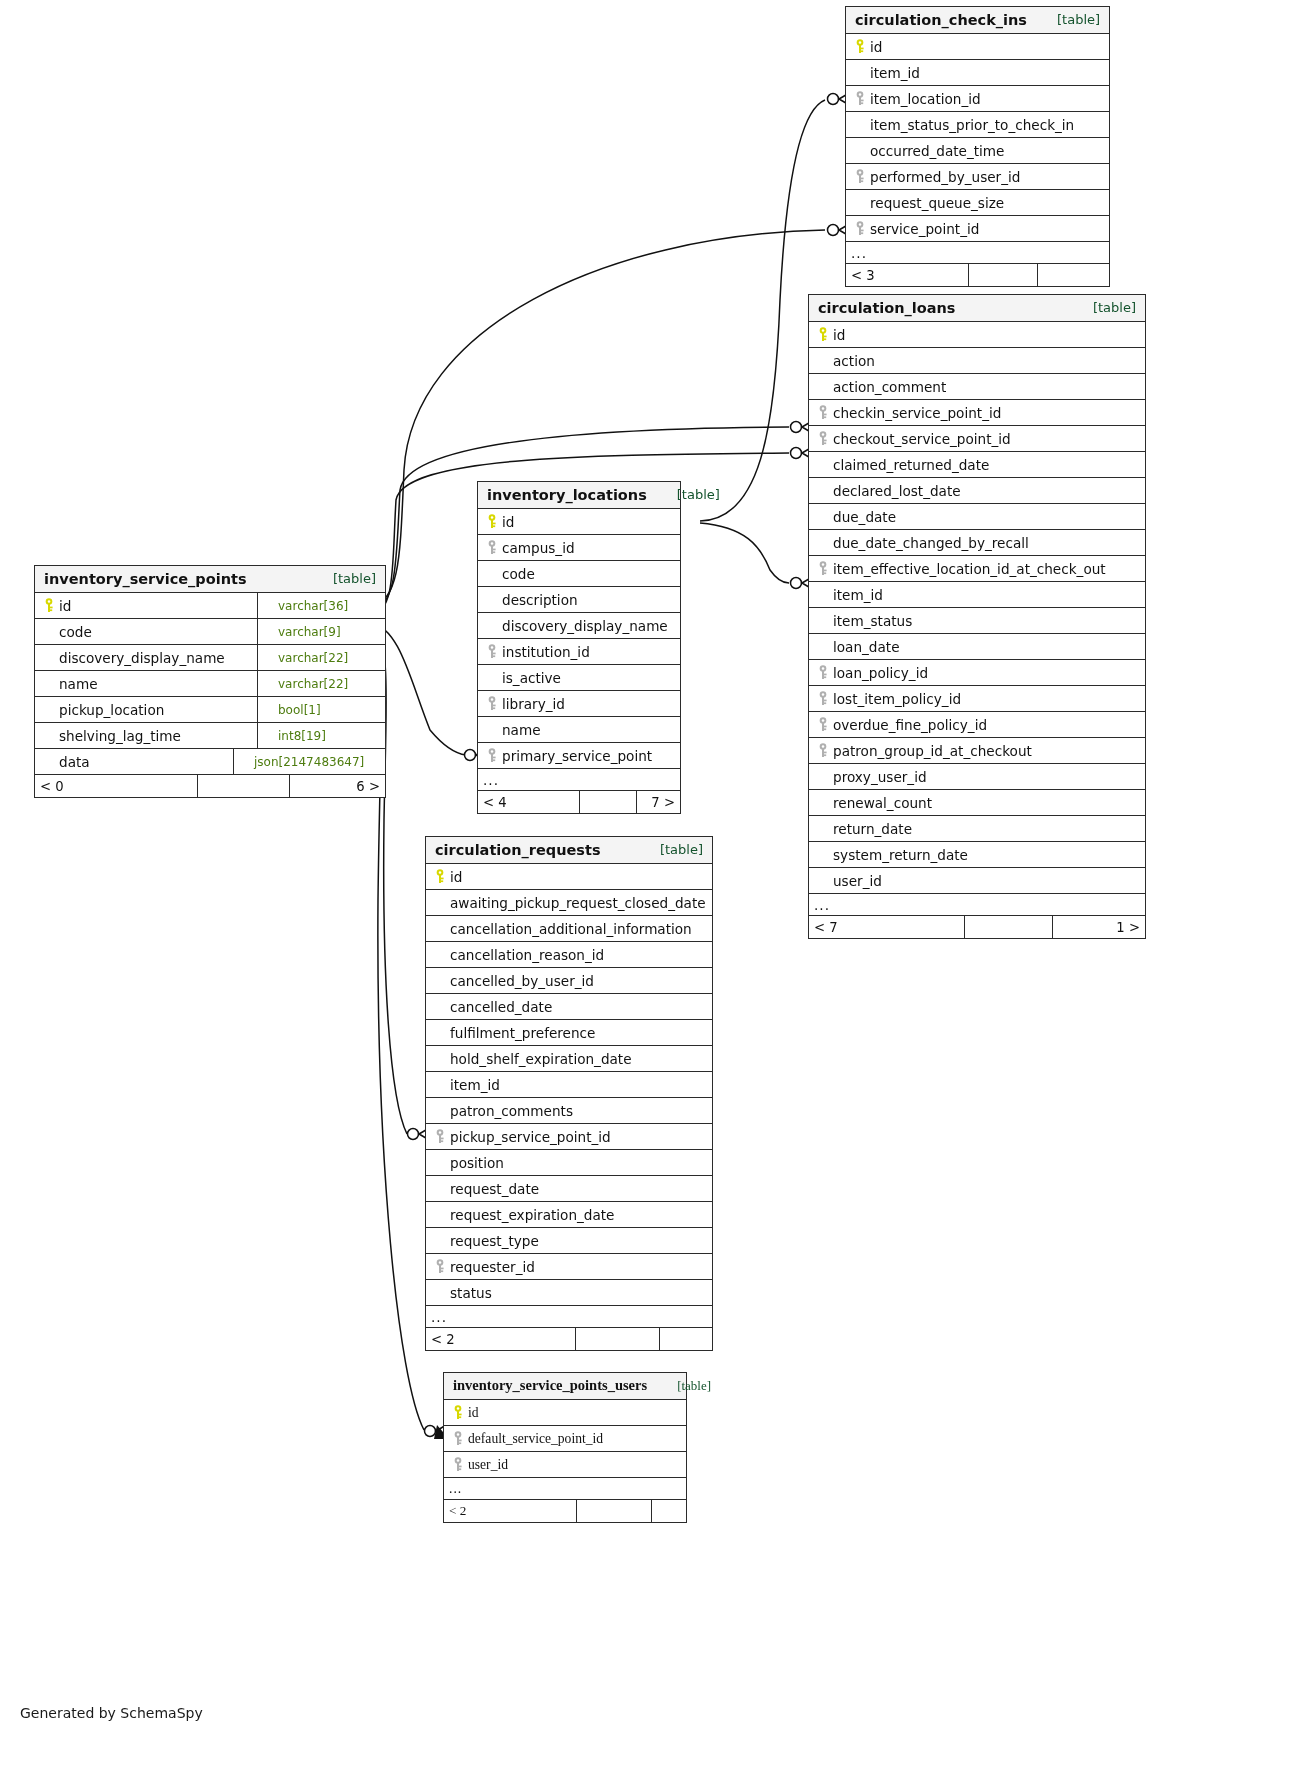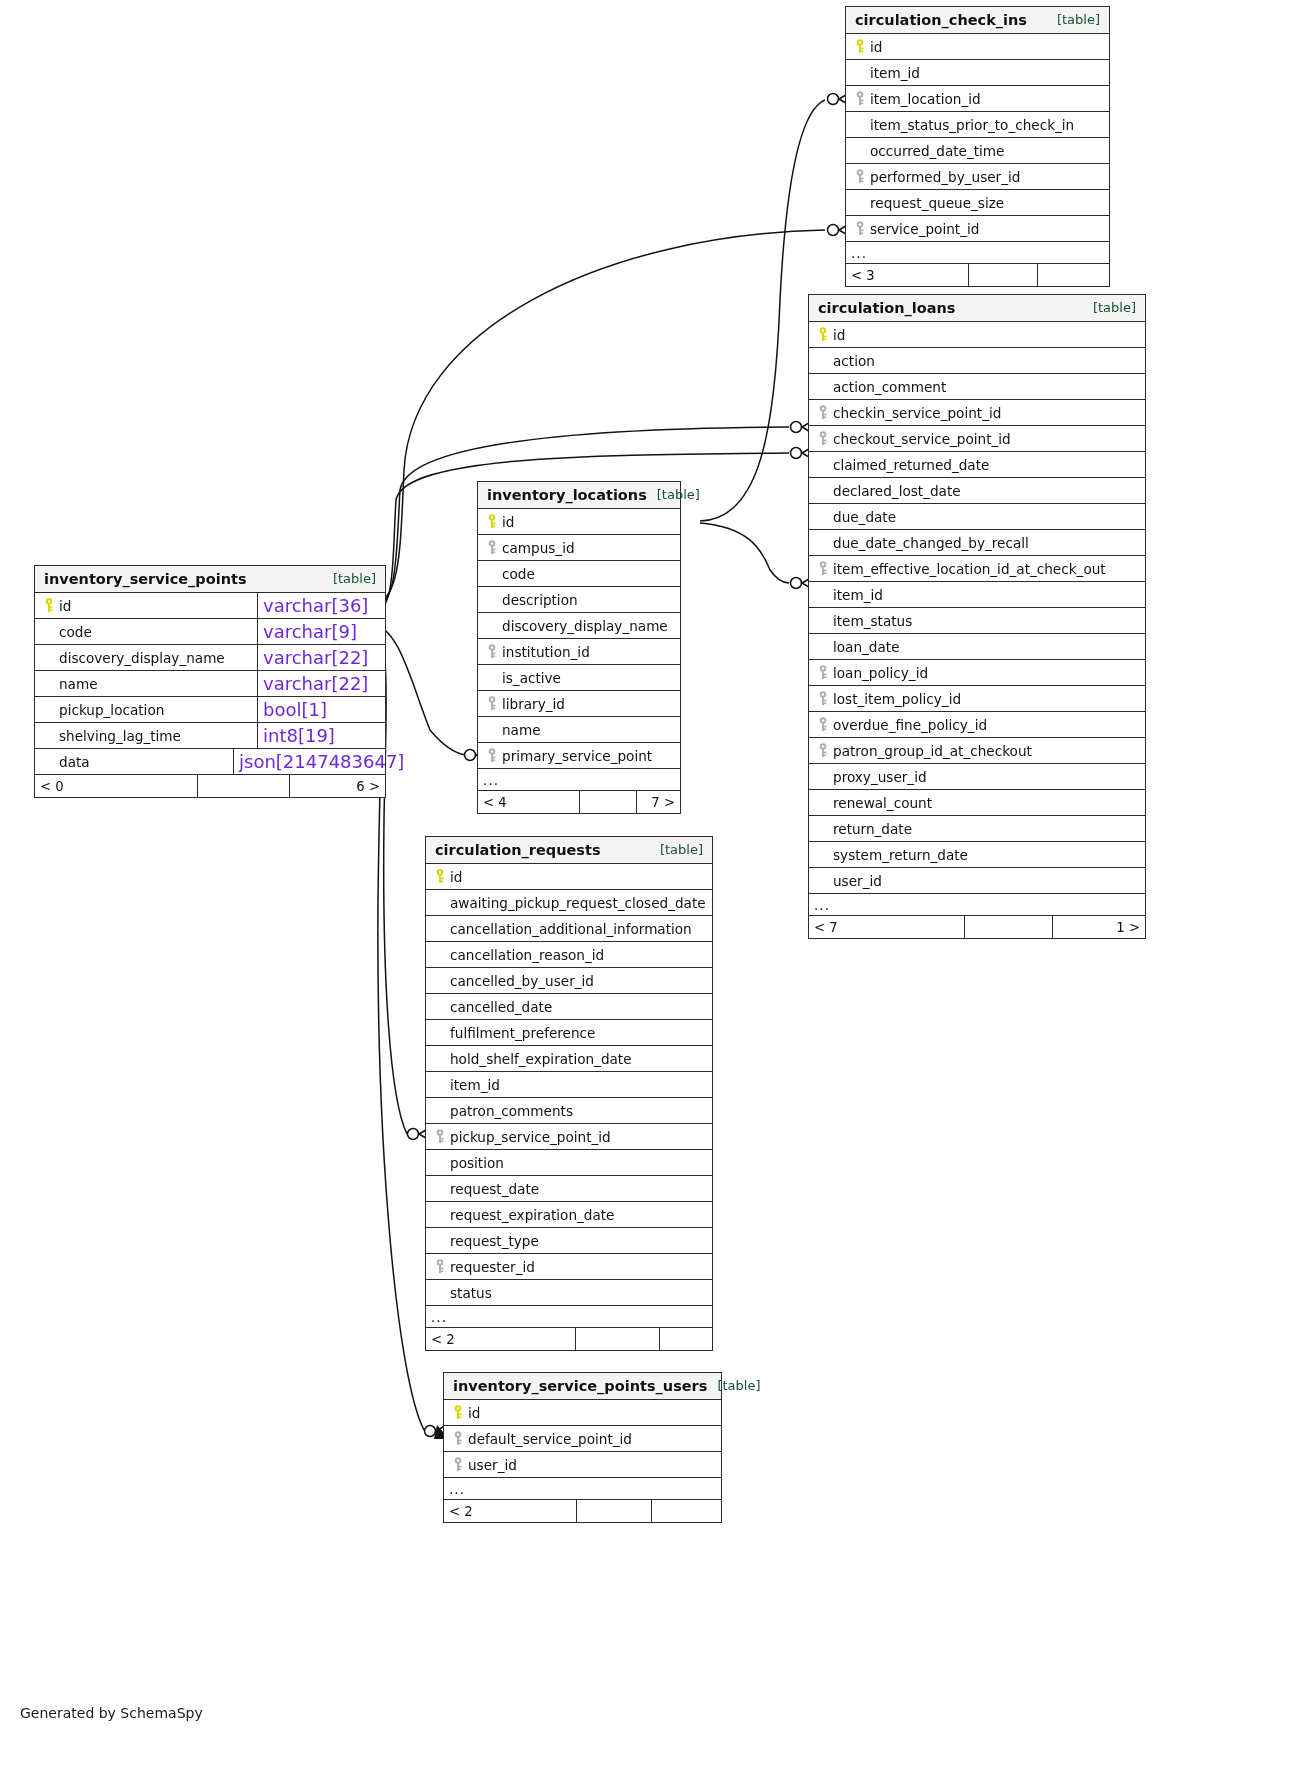--- a/index.html
+++ b/index.html
@@ -28,20 +28,21 @@
     z-index: 5;
   }
   .tbl-header {
     display: flex;
     align-items: center;
     justify-content: space-between;
     background: #f4f4f4;
     border-bottom: 1.6px solid #2b2b2b;
     padding: 4px 9px 5px 9px;
     height: 27px;
+    gap: 20px;
   }
   .tbl-title {
     font-weight: bold;
     font-size: 14.5px;
     color: #111;
     white-space: nowrap;
   }
   .tbl-tag {
     font-size: 13px;
     color: #14532d;
@@ -63,23 +64,23 @@
     font-size: 13.6px;
     color: #111;
     white-space: nowrap;
     overflow: hidden;
   }
   .col-type {
     display: flex;
     align-items: center;
     flex: 0 0 auto;
     border-left: 1.3px solid #2b2b2b;
-    padding-left: 5px;
-    font-size: 18px;
-    color: #6d28d9;
+    padding-left: 20px;
+    font-size: 12px;
+    color: #4d7c0f;
     white-space: nowrap;
   }
   .keyslot {
     width: 18px;
     min-width: 18px;
     display: flex;
     align-items: center;
     justify-content: center;
   }
   .key-ico { display: block; }
@@ -778,21 +779,21 @@
           <span>status</span>
         </span>
       </div>
       <div class="ellipsis-row">...</div>
       <div class="foot-row">
         <span class="foot-cell first" style="width:149px">&lt; 2</span>
         <span class="foot-cell" style="width:84px"></span>
         <span class="foot-cell right" style="flex:1 1 auto"></span>
       </div>
     </div>
-    <div class="table-box" style="left: 443px; top: 1372px; width: 279px;">
+    <div class="table-box" style="left: 443px; top: 1372px; width: 244px; font-family: Liberation Serif, serif;">
       <div class="tbl-header">
         <span class="tbl-title">inventory_service_points_users</span>
         <span class="tbl-tag">[table]</span>
       </div>
       <div class="tbl-row">
         <span class="col-name">
           <span class="keyslot">
             <svg class="key-ico" width="11" height="15" viewBox="0 0 11 15">
               <circle cx="4" cy="3.6" r="3.3" fill="#d8d800"></circle>
               <circle cx="4" cy="3.6" r="1.25" fill="#ffffff"></circle>

